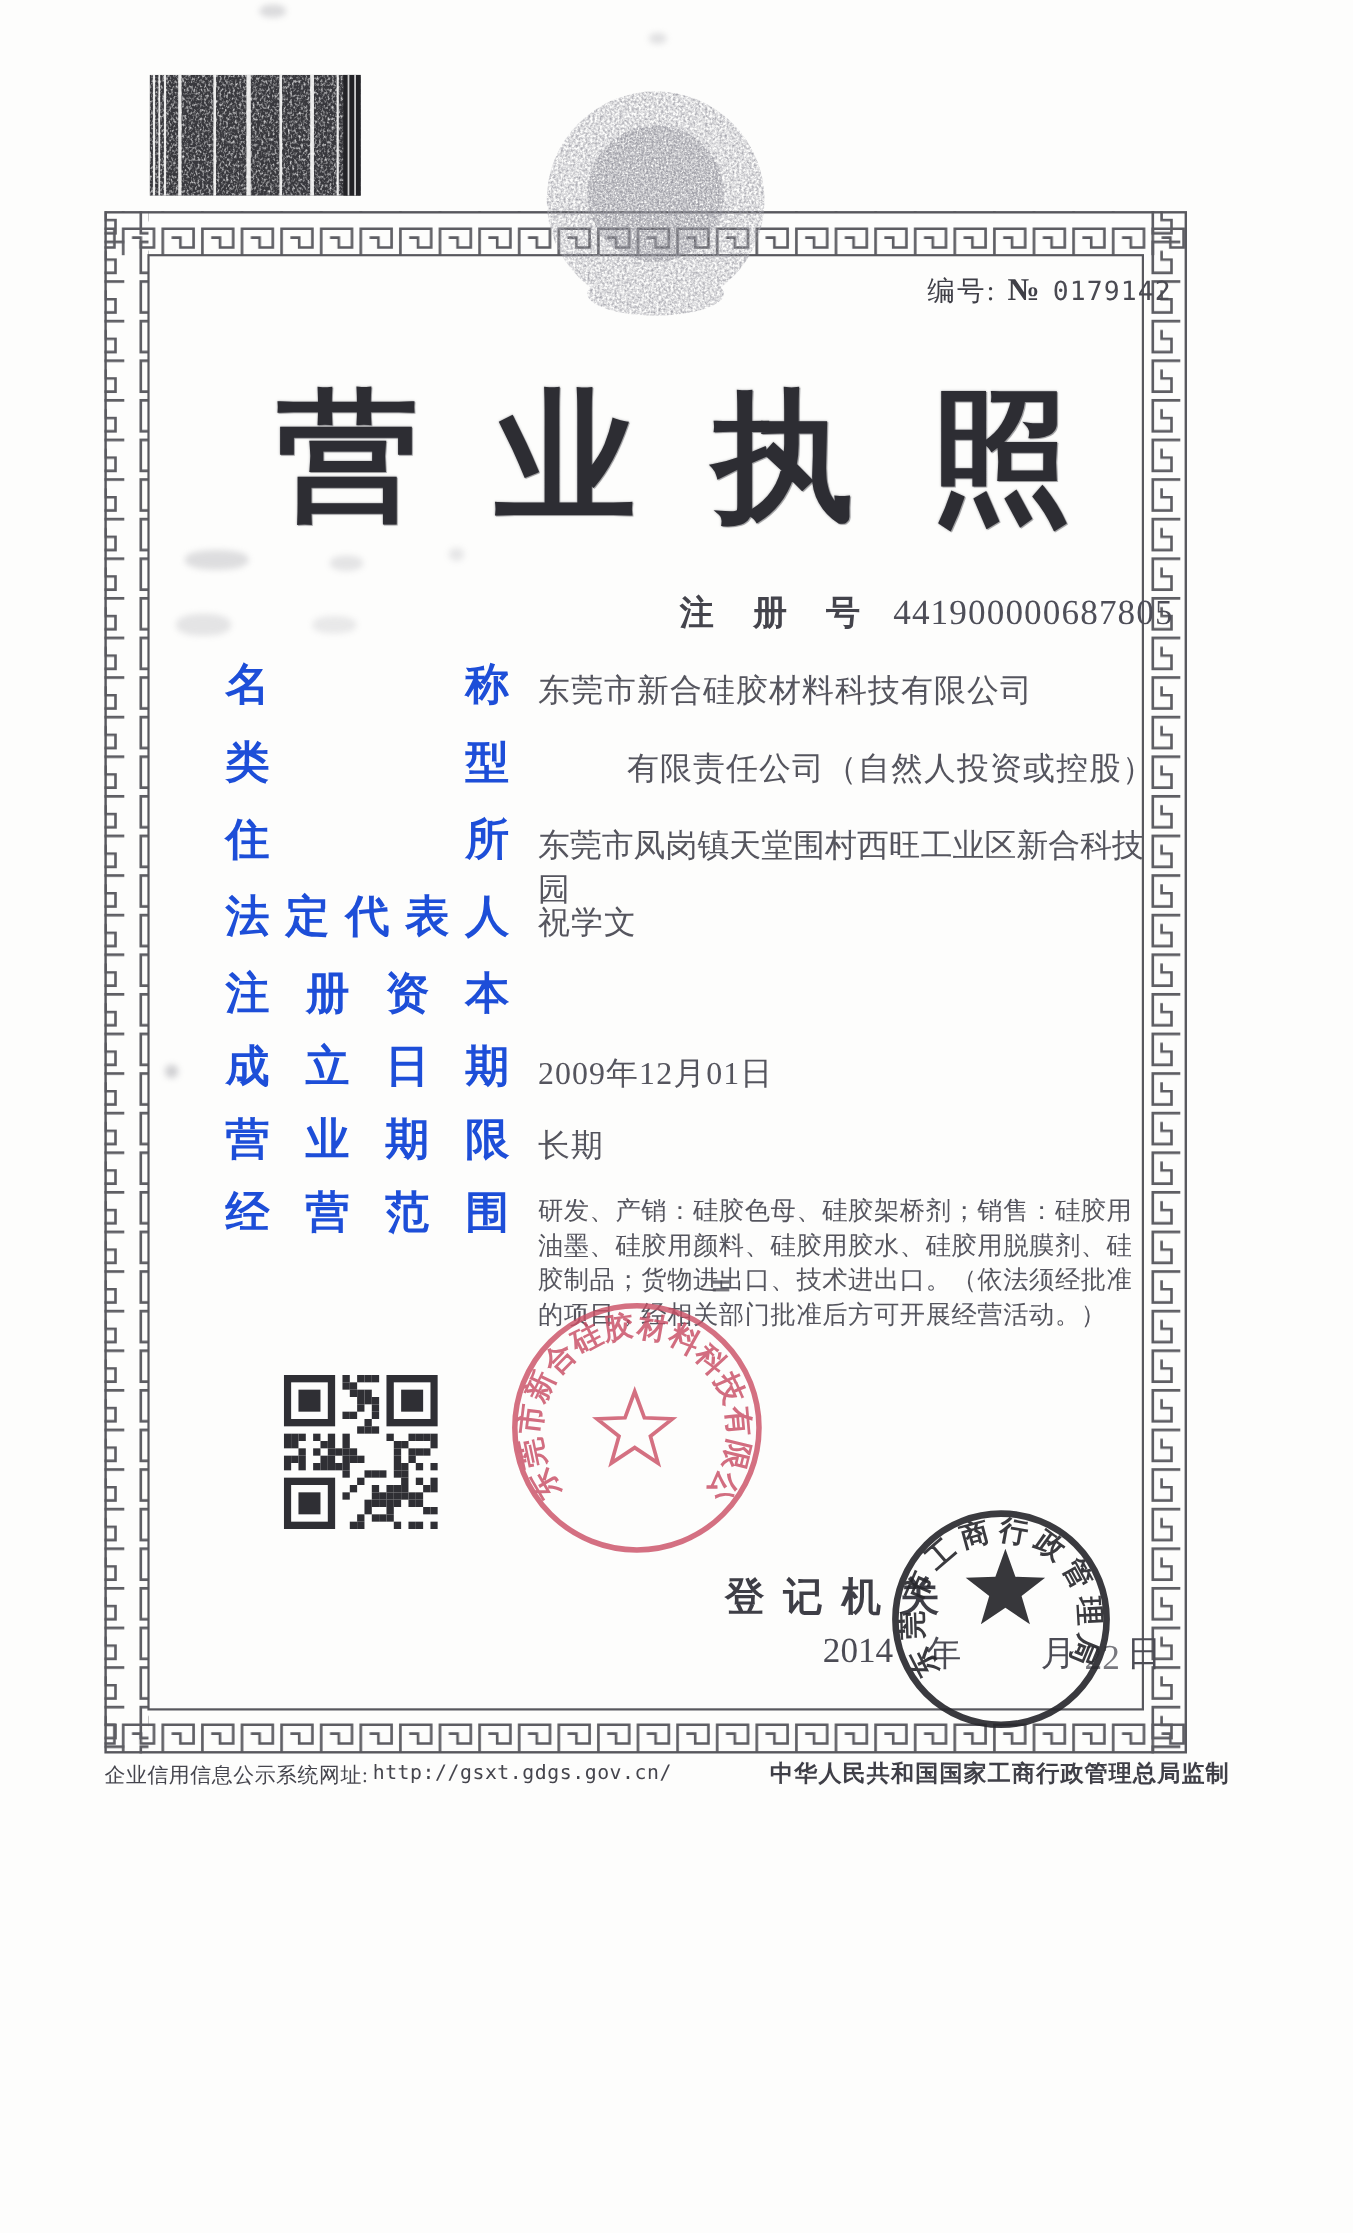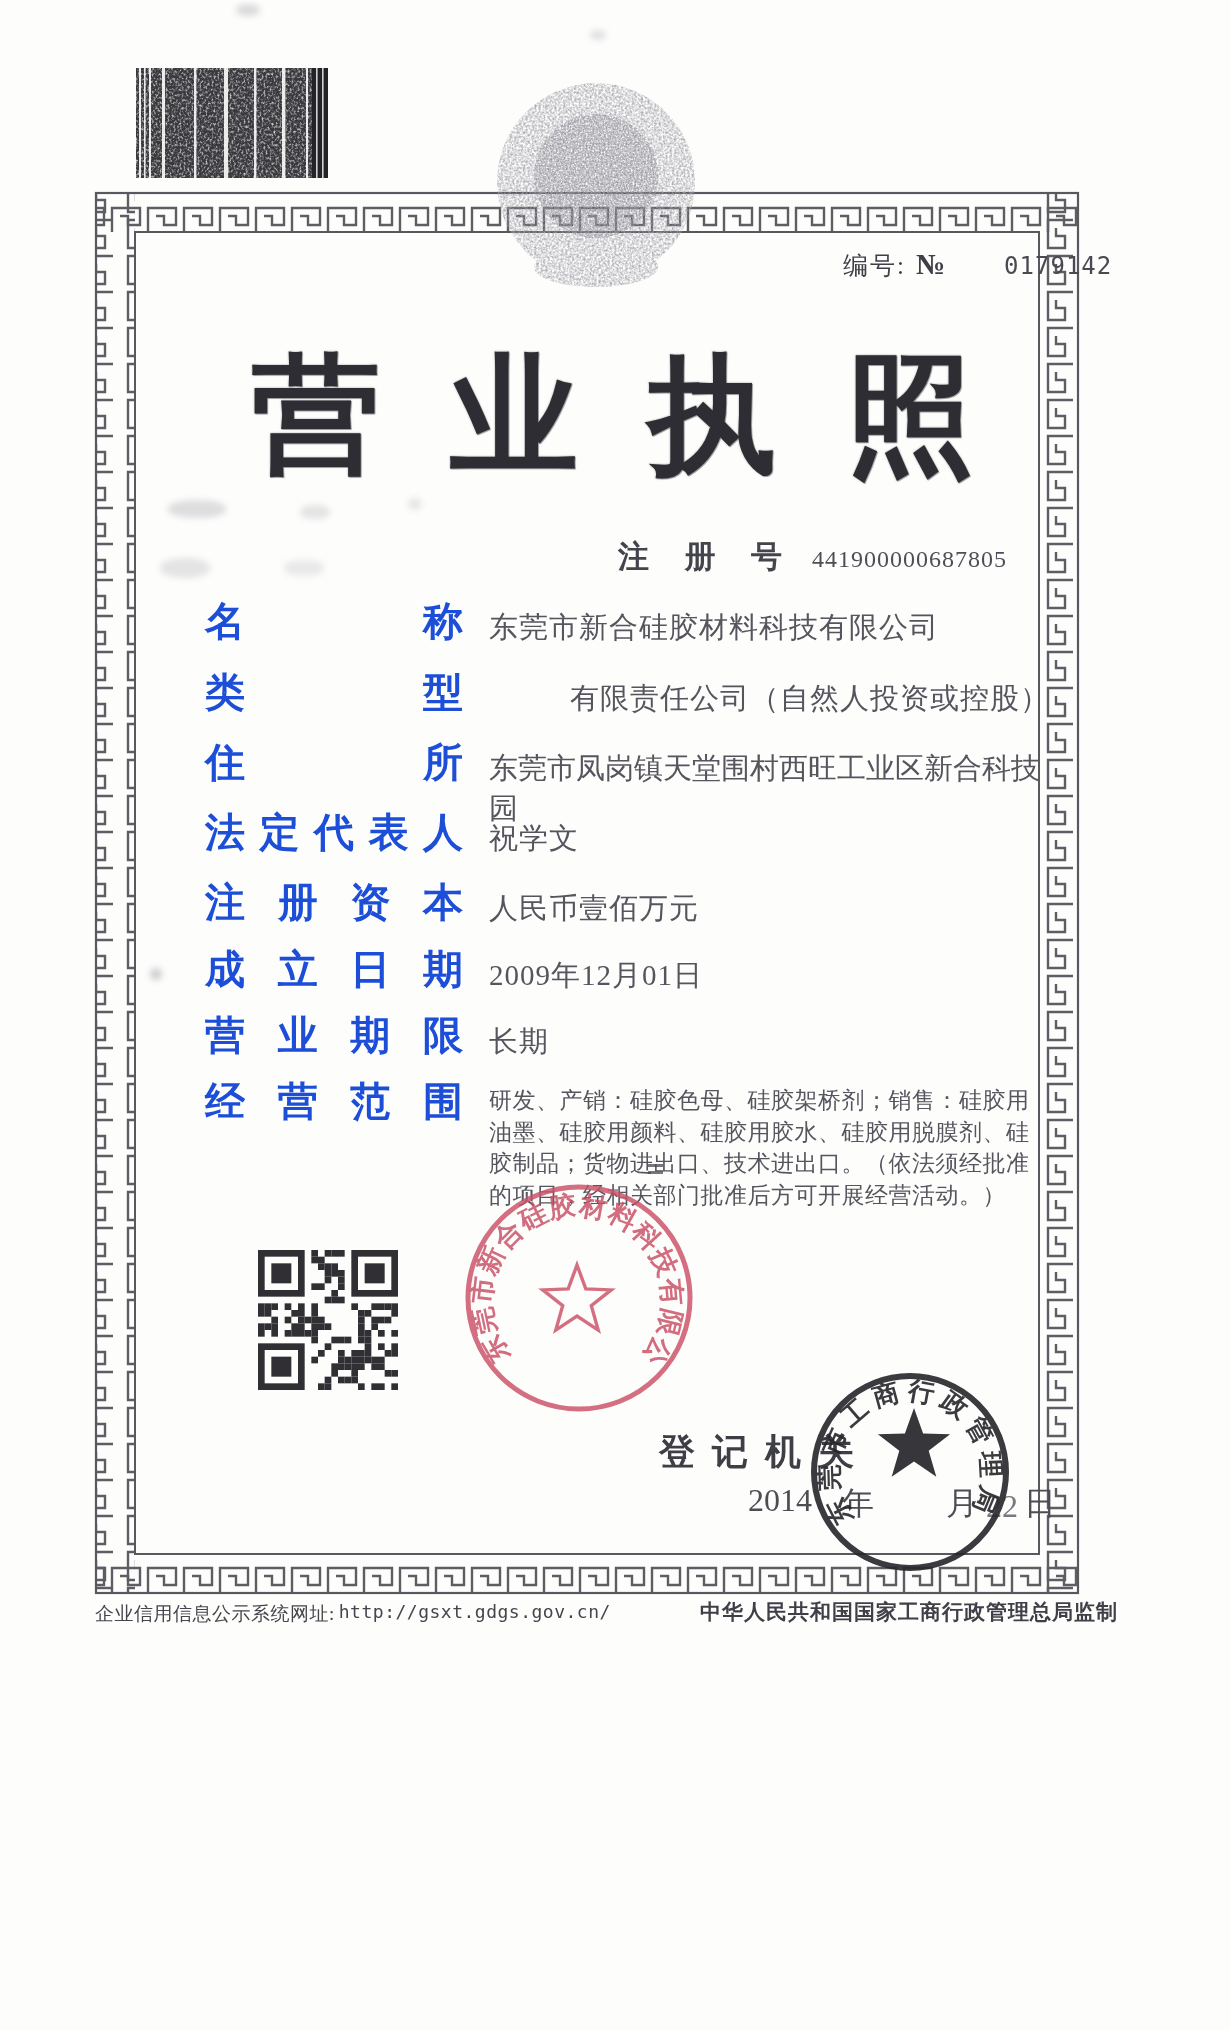--- a/index.html
+++ b/index.html
@@ -8,34 +8,34 @@
     position:relative; width:1230px; height:2030px; background:#fdfdfc;
     overflow:hidden; margin:0 auto;
     font-family:"Liberation Serif","DejaVu Serif",serif;
     padding-left:16px;
   }
   .abs { position:absolute; }
 
   
   .serial { top:248px; left:843px; font-size:25px; color:#3f3f47; letter-spacing:2px; display:flex; align-items:baseline; gap:10px; }
   .serial .no-sym { font-weight:700; font-size:29px; font-family:"Liberation Serif",serif; }
-  .serial .no-val { font-family:"DejaVu Sans Mono",monospace; font-size:24px; color:#4a4a52; letter-spacing:1px;margin-left:47px; }
+  .serial .no-val { font-family:"DejaVu Sans Mono",monospace; font-size:24px; color:#4a4a52; letter-spacing:1px; }
 
   
   .title {
     top:330px; left:252px; width:720px;
     font-family:"Liberation Sans",sans-serif; font-weight:900;
     font-size:128px; color:#2d2d33; letter-spacing:70px; white-space:nowrap;
     text-shadow:0 0 2px rgba(45,45,52,.55), 1px 1px 0 rgba(45,45,52,.35);
   }
 
   
   .regno { top:536px; left:618px; display:flex; align-items:baseline; gap:30px; }
   .regno .lbl { font-size:31px; font-weight:700; color:#44444c; width:164px; text-align:justify; text-align-last:justify; text-justify:inter-character; }
-  .regno .val { font-size:24px; color:#4e4e58; letter-spacing:1px; }
+  .regno .val { font-size:32px; color:#4e4e58; letter-spacing:1px; }
 
   
   .row { position:absolute; left:205px; width:845px; display:flex; align-items:flex-start; }
   .row .lbl {
     width:258px; flex:0 0 258px; font-size:40px; font-weight:700; color:#1d4ed8;
     text-align:justify; text-align-last:justify; text-justify:inter-character;
     line-height:1.1;
   }
   .row .val { margin-left:26px; font-size:29px; color:#55555e; padding-top:8px; letter-spacing:1px; }
   .row.scope .val { font-size:23px; line-height:1.37; width:560px; padding-top:5px; letter-spacing:0.5px; }
@@ -150,21 +150,20 @@
   <div class="row" style="top:811px;">
     <span class="lbl">法定代表人</span>
     <span class="val">祝学文</span>
   </div>
   <div class="row" style="top:741px;">
     <span class="lbl">住所</span>
     <span class="val" style="letter-spacing:0;">东莞市凤岗镇天堂围村西旺工业区新合科技园</span>
   </div>
   <div class="row" style="top:881px;">
     <span class="lbl">注册资本</span>
-    <span class="val">人民币壹佰万元</span>
   </div>
   <div class="row" style="top:948px;">
     <span class="lbl">成立日期</span>
     <span class="val">2009年12月01日</span>
   </div>
   <div class="row" style="top:1014px;">
     <span class="lbl">营业期限</span>
     <span class="val">长期</span>
   </div>
   <div class="row scope" style="top:1080px;">

